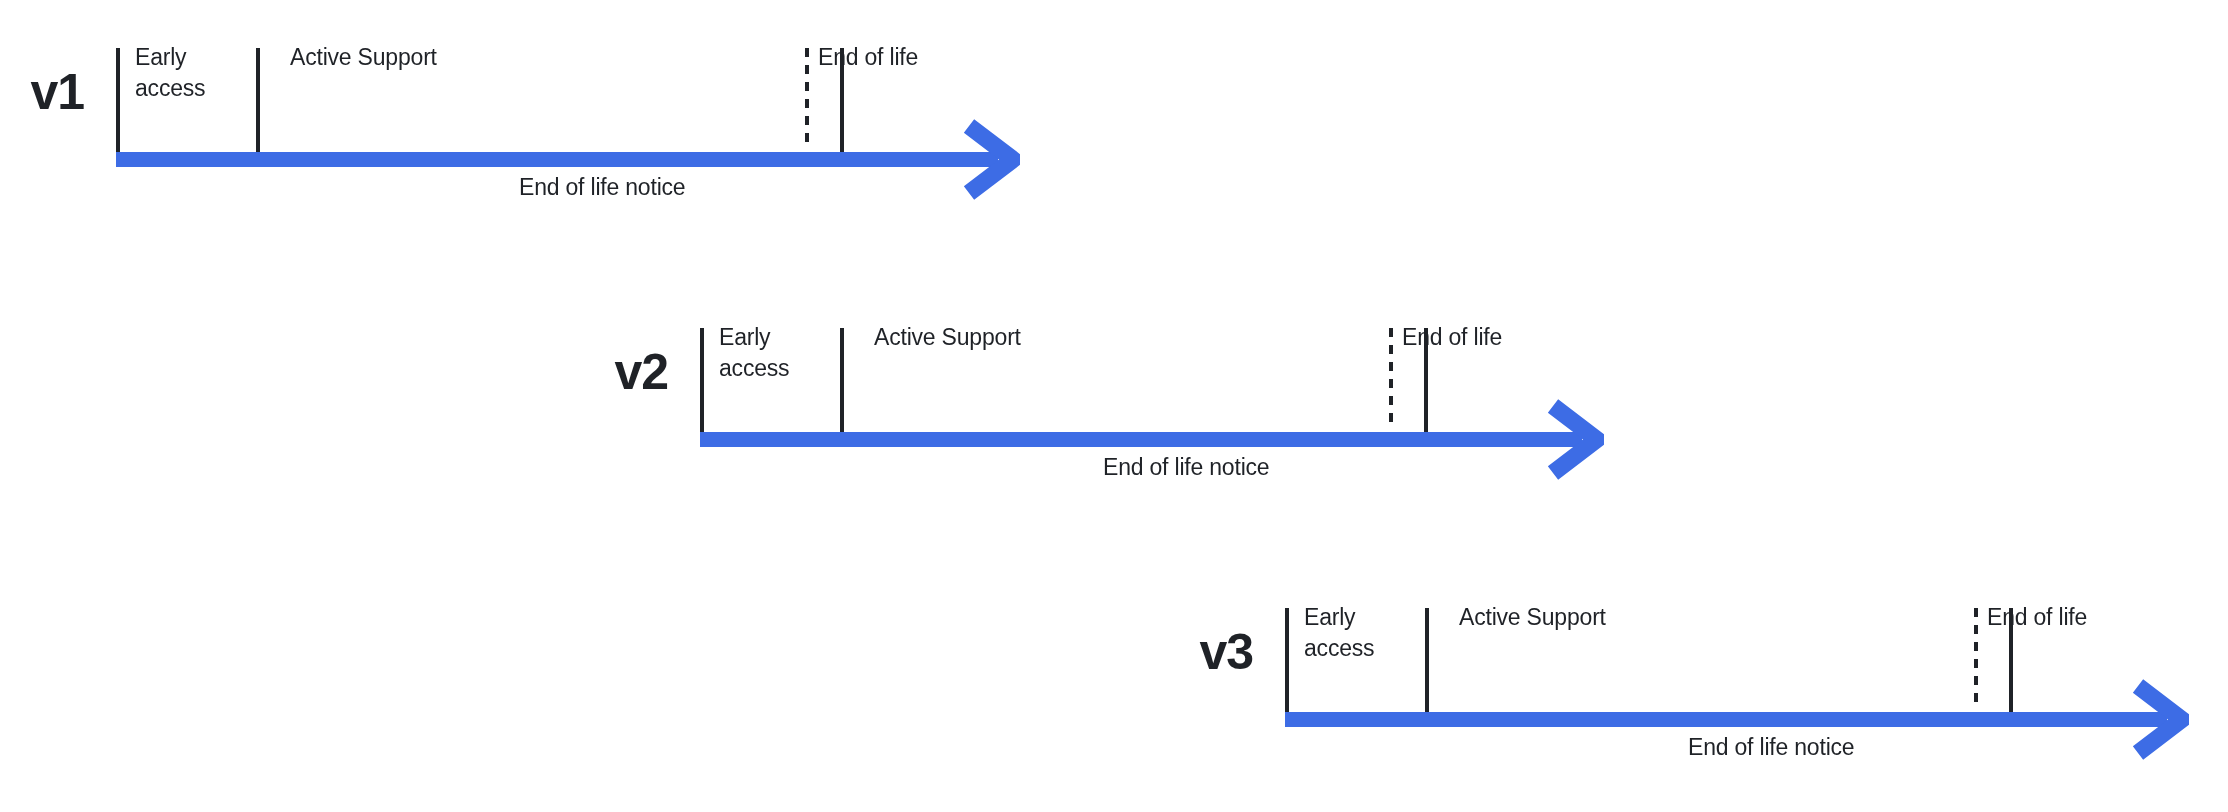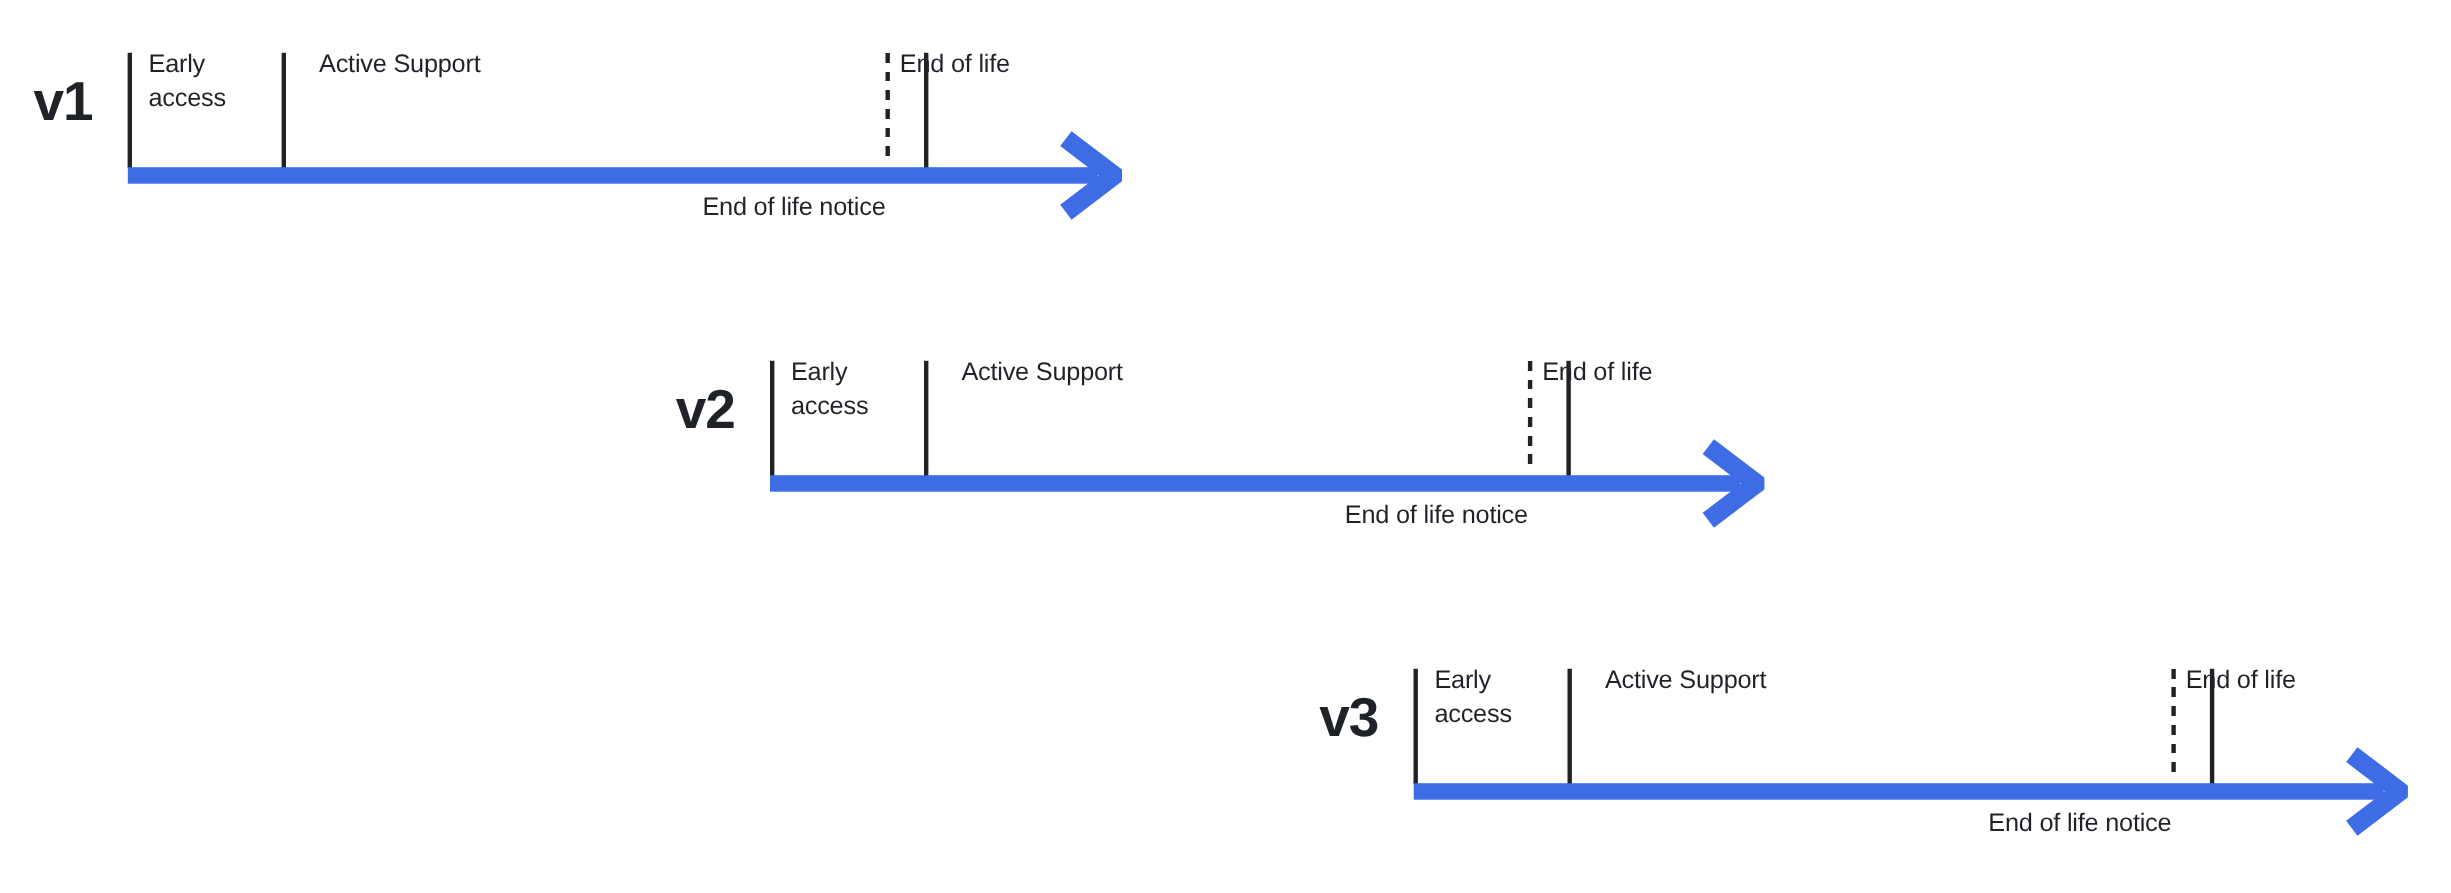--- a/index.html
+++ b/index.html
@@ -31,21 +31,21 @@
     background:repeating-linear-gradient(180deg,
       var(--line-color,#1F2227) 0 9px, transparent 9px 17px);
   }
   .phase-label{
     position:absolute;font-size:23px;font-weight:400;line-height:31px;
     letter-spacing:-0.2px;
   }
   .early{left:17px;top:-6px;width:106px;}
   .active{left:172px;top:-6px;white-space:nowrap;}
   .eol{left:700px;top:-6px;white-space:nowrap;}
-  .notice{left:387px;top:124px;width:300px;text-align:right;white-space:nowrap;}
+  .notice{left:401px;top:124px;width:300px;white-space:nowrap;}
   .arrow{position:absolute;left:-2px;top:66px;width:904px;height:92px;}
   .arrow .shaft{fill:var(--arrow-color,#3D6CE5);}
   .arrow .head{
     fill:none;stroke:var(--arrow-color,#3D6CE5);stroke-width:17;
     stroke-linejoin:miter;stroke-linecap:butt;stroke-miterlimit:6;
   }
 </style>
 </head>
 <body>
 

